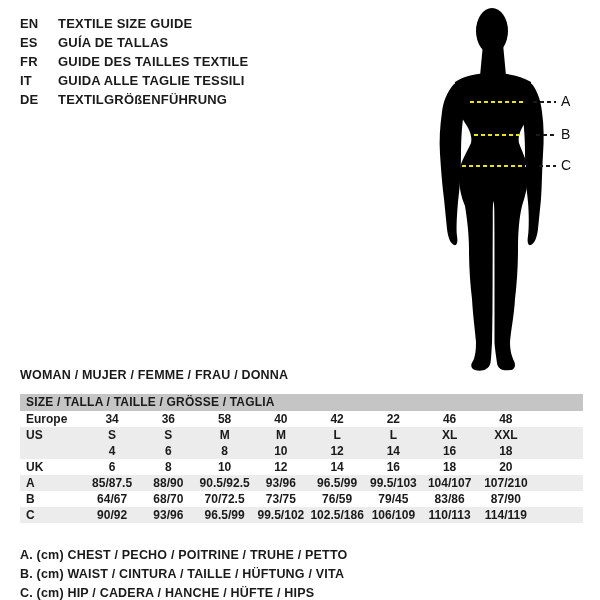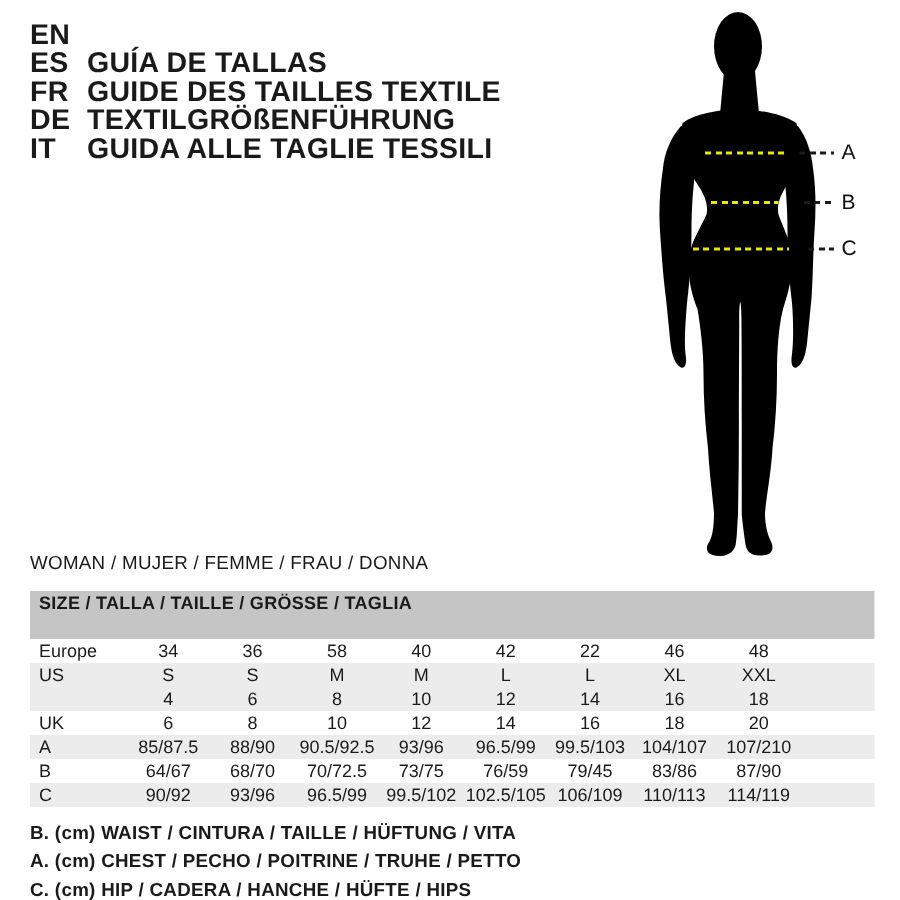--- a/index.html
+++ b/index.html
@@ -2,68 +2,69 @@
 <html><head>
 <meta charset="utf-8">
 <style>
   html,body{margin:0;padding:0;}
   body{
     width:600px;height:600px;position:relative;background:#ffffff;
     font-family:"Liberation Sans", sans-serif;color:#1a1a1a;overflow:hidden;
   }
   
   .lang-block{position:absolute;left:20px;top:14px;}
-  .lang-row{display:flex;line-height:19px;font-weight:bold;font-size:19px;letter-spacing:.2px;}
+  .lang-row{display:flex;line-height:19px;font-weight:bold;font-size:13px;letter-spacing:.2px;}
   .lang-code{width:38px;flex:0 0 38px;}
   
   .figure-wrap{position:absolute;left:430px;top:4px;width:140px;height:372px;}
   .dash-yellow{position:absolute;height:2px;background:repeating-linear-gradient(90deg,var(--dash-yellow) 0 4px,transparent 4px 7px);}
   .dash-black{position:absolute;height:2px;background:repeating-linear-gradient(90deg,var(--dash-black) 0 4px,transparent 4px 7px);}
   .marker-label{position:absolute;font-size:14px;font-weight:500;color:#111;width:16px;text-align:left;}
   
-  .section-title{position:absolute;left:20px;top:368px;font-weight:normal;font-size:12.5px;letter-spacing:.2px;}
+  .section-title{position:absolute;left:20px;top:368px;font-weight:bold;font-size:12.5px;letter-spacing:.2px;}
   
   .size-table{position:absolute;left:20px;top:394px;width:563px;font-size:12px;}
-  .t-header{height:32px;line-height:17px;background:var(--header-bg);font-weight:bold;padding-left:6px;box-sizing:border-box;letter-spacing:.2px;}
-  .t-row{display:flex;height:16px;line-height:16px;}
+  .t-header{height:17px;line-height:17px;background:var(--header-bg);font-weight:bold;padding-left:6px;box-sizing:border-box;letter-spacing:.2px;}
+  .t-row{display:flex;height:16px;line-height:16px;font-weight:bold;}
   .t-row.shaded{background:var(--row-bg);}
   .t-label{flex:0 0 64px;padding-left:6px;box-sizing:border-box;}
   .t-cells{flex:1 1 auto;display:flex;}
   .t-cell{flex:1 1 0;text-align:center;white-space:nowrap;}
   .t-spacer{flex:0 0 49px;}
   
   .legend-block{position:absolute;left:20px;top:546px;}
   .legend-line{line-height:19px;font-weight:bold;font-size:12.5px;letter-spacing:.2px;}
 </style>
 </head>
 <body style="--header-bg: #c5c5c5; --row-bg: #ececec; --dash-yellow: #e8e800; --dash-black: #1a1a1a;">
 
 <div class="lang-block" id="lang-block">
   <div class="lang-row">
     <span class="lang-code">EN</span>
+    <span class="lang-label">TEXTILE SIZE GUIDE</span>
   </div>
 
   <div class="lang-row">
     <span class="lang-code">ES</span>
     <span class="lang-label">GUÍA DE TALLAS</span>
   </div>
 
   <div class="lang-row">
     <span class="lang-code">FR</span>
     <span class="lang-label">GUIDE DES TAILLES TEXTILE</span>
   </div>
 
   <div class="lang-row">
+    <span class="lang-code">IT</span>
+    <span class="lang-label">GUIDA ALLE TAGLIE TESSILI</span>
+  </div>
+
+  <div class="lang-row">
     <span class="lang-code">DE</span>
     <span class="lang-label">TEXTILGRÖßENFÜHRUNG</span>
-  </div>
-
-  <div class="lang-row">
-    <span class="lang-code">IT</span>
-    <span class="lang-label">GUIDA ALLE TAGLIE TESSILI</span>
   </div>
 </div>
 
 <div class="figure-wrap">
   <svg width="140" height="372" viewBox="0 0 140 372">
     <g id="silhouette" fill="#000000">
 
       <ellipse cx="62" cy="27" rx="16" ry="23"></ellipse>
 
       <path d="M53,40 L73,40 L76,72 L50,72 Z"></path>
@@ -234,29 +235,29 @@
     <div class="t-spacer"></div>
   </div>
 
   <div class="t-row shaded">
     <div class="t-label">C</div>
     <div class="t-cells">
           <div class="t-cell">90/92</div>
           <div class="t-cell">93/96</div>
           <div class="t-cell">96.5/99</div>
           <div class="t-cell">99.5/102</div>
-          <div class="t-cell">102.5/105</div>
+          <div class="t-cell">102.5/186</div>
           <div class="t-cell">106/109</div>
           <div class="t-cell">110/113</div>
           <div class="t-cell">114/119</div>
         </div>
     <div class="t-spacer"></div>
   </div>
 </div>
 </div>
 
 <div class="legend-block" id="legend-block">
+  <div class="legend-line">A. (cm) CHEST / PECHO / POITRINE / TRUHE / PETTO</div>
+
   <div class="legend-line">B. (cm) WAIST / CINTURA / TAILLE / HÜFTUNG / VITA</div>
 
-  <div class="legend-line">A. (cm) CHEST / PECHO / POITRINE / TRUHE / PETTO</div>
-
   <div class="legend-line">C. (cm) HIP / CADERA / HANCHE / HÜFTE / HIPS</div>
 </div>
 
 </body></html>

